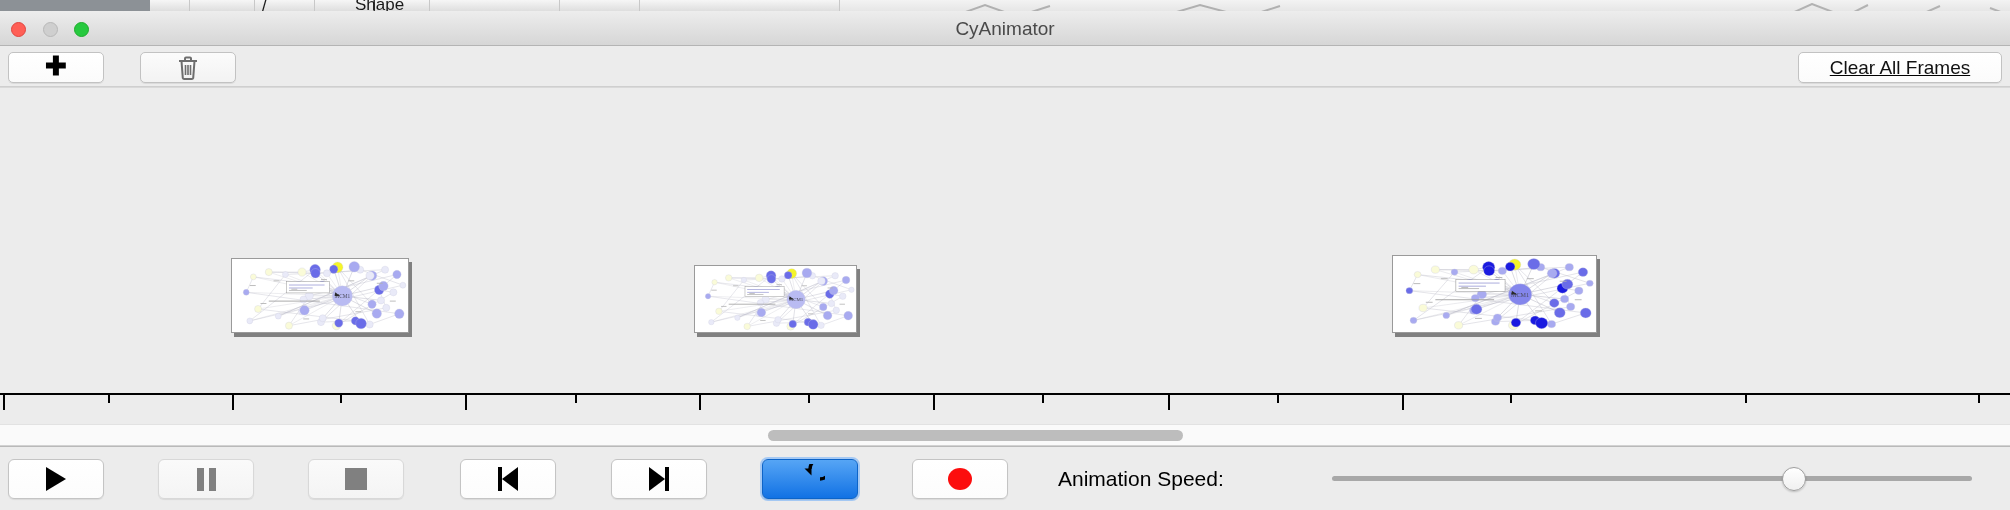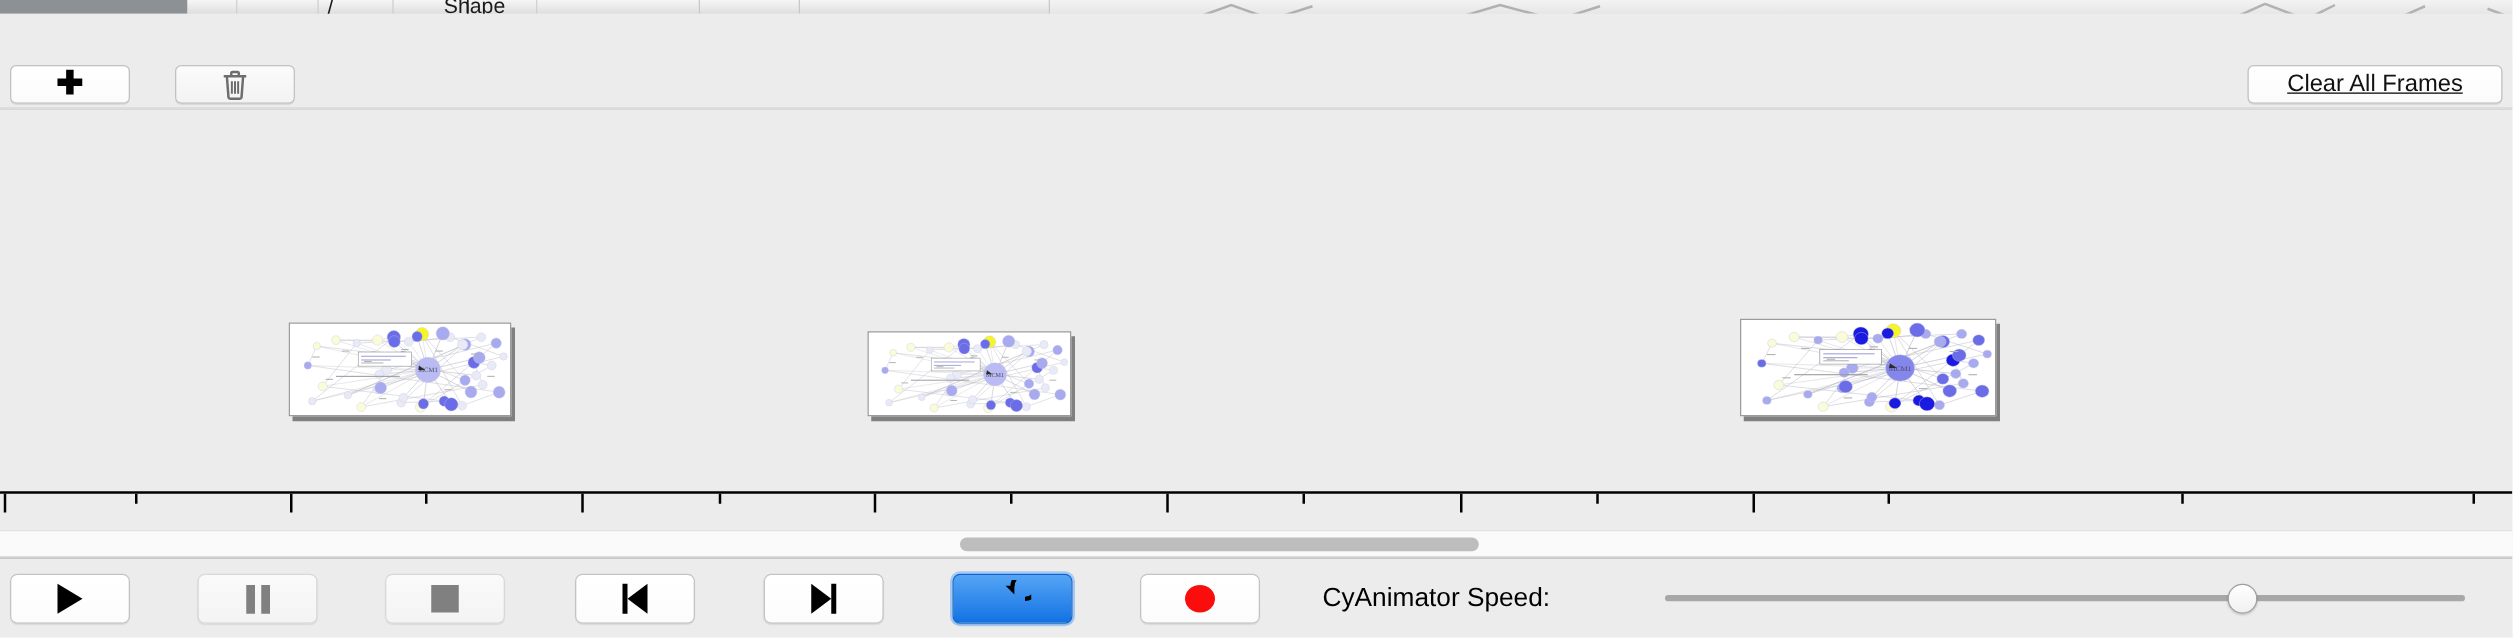--- a/index.html
+++ b/index.html
@@ -310,20 +310,26 @@
         <path d="M10 11 L40 2 L70 10 M95 11 L120 3" stroke="#b0b0b0" stroke-width="2" fill="none"></path>
       </svg>
     </div>
     <div class="bg-net" style="left:1550px;width:460px;">
       <svg width="460" height="11" viewBox="0 0 460 11" aria-hidden="true">
         <path d="M240 11 L262 1 L288 11 M300 11 L318 2 M372 11 L390 3 M440 5 L456 11" stroke="#b2b2b2" stroke-width="2" fill="none"></path>
       </svg>
     </div>
   </div>
 
+  <div class="titlebar">
+    <div class="traffic close"></div>
+    <div class="traffic min"></div>
+    <div class="traffic max"></div>
+    <div class="win-title">CyAnimator</div>
+  </div>
 
   <div class="toolbar">
 
     <div class="tb-btn" id="add-frame-button">
       <span class="plus-glyph">✚</span>
     </div>
 
     <div class="tb-btn flat" id="delete-frame-button">
       <span>
         <svg class="trash-svg" width="24" height="26" viewBox="0 0 24 26" aria-hidden="true">
@@ -785,20 +791,20 @@
           <path d="M25 15 A10 10 0 1 0 15 5 L15 5" stroke="#000" stroke-width="3.4" fill="none" stroke-linecap="butt"></path>
           <path d="M9.5 4.5 L16.5 4.5 L16.5 11.5 Z" fill="#000"></path>
         </svg>
       </span>
     </div>
 
     <div class="pb-btn" id="record-button">
       <span class="gl-dot"></span>
     </div>
 
-    <div class="speed-label">CyAnimator Speed:</div>
+    <div class="speed-label">Animation Speed:</div>
 
     <div class="speed-slider">
       <div class="slider-track"></div>
       <div class="slider-thumb" style="left: 450px;"></div>
     </div>
   </div>
 </div>
 
 </body></html>

